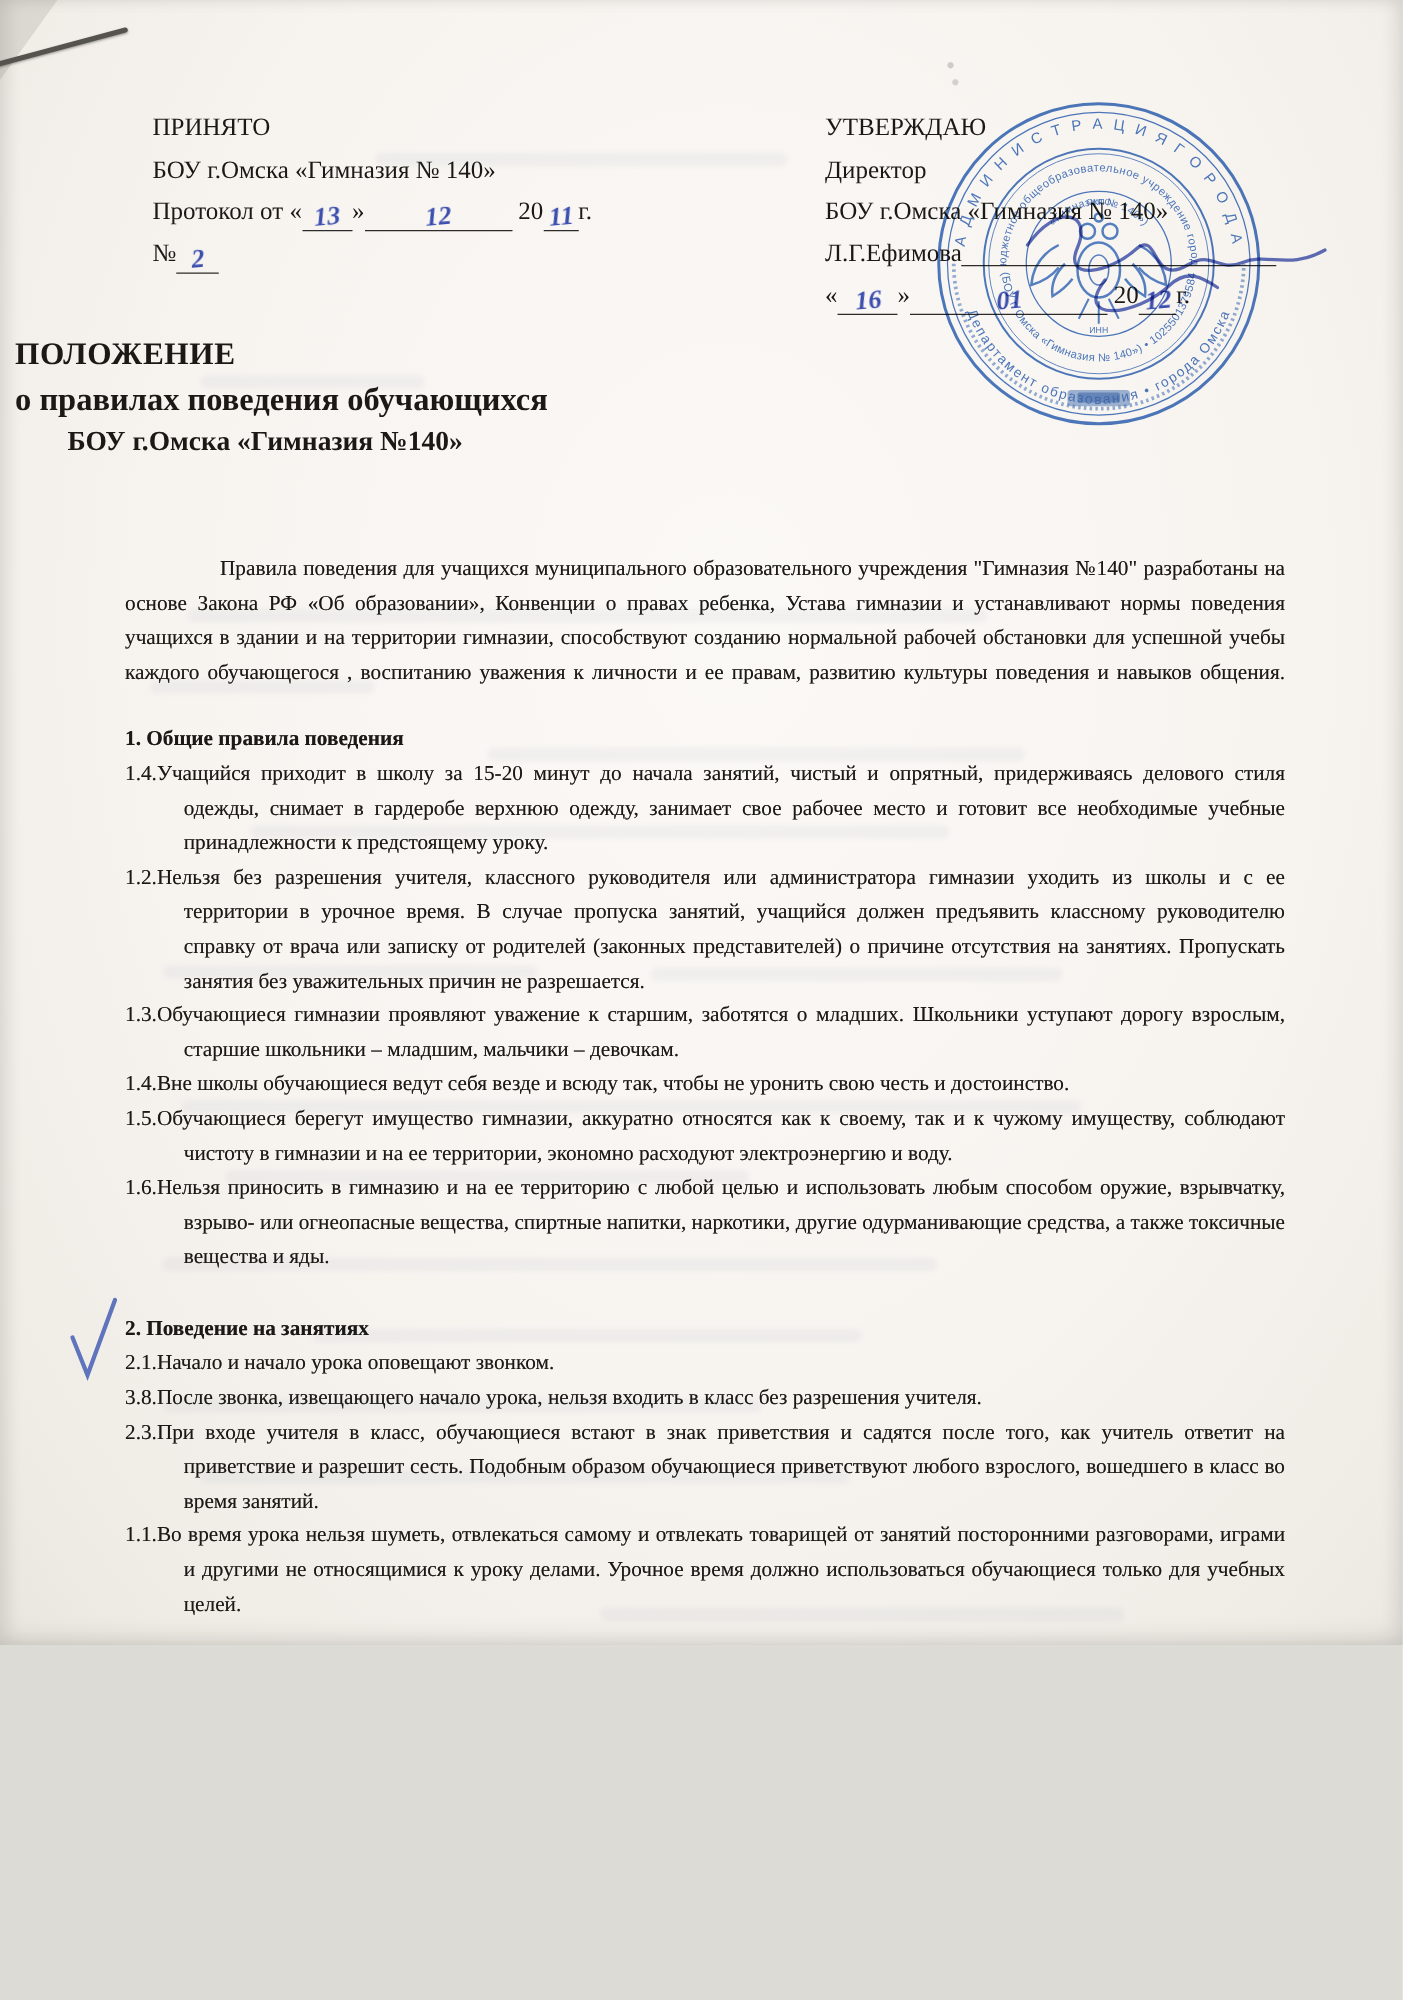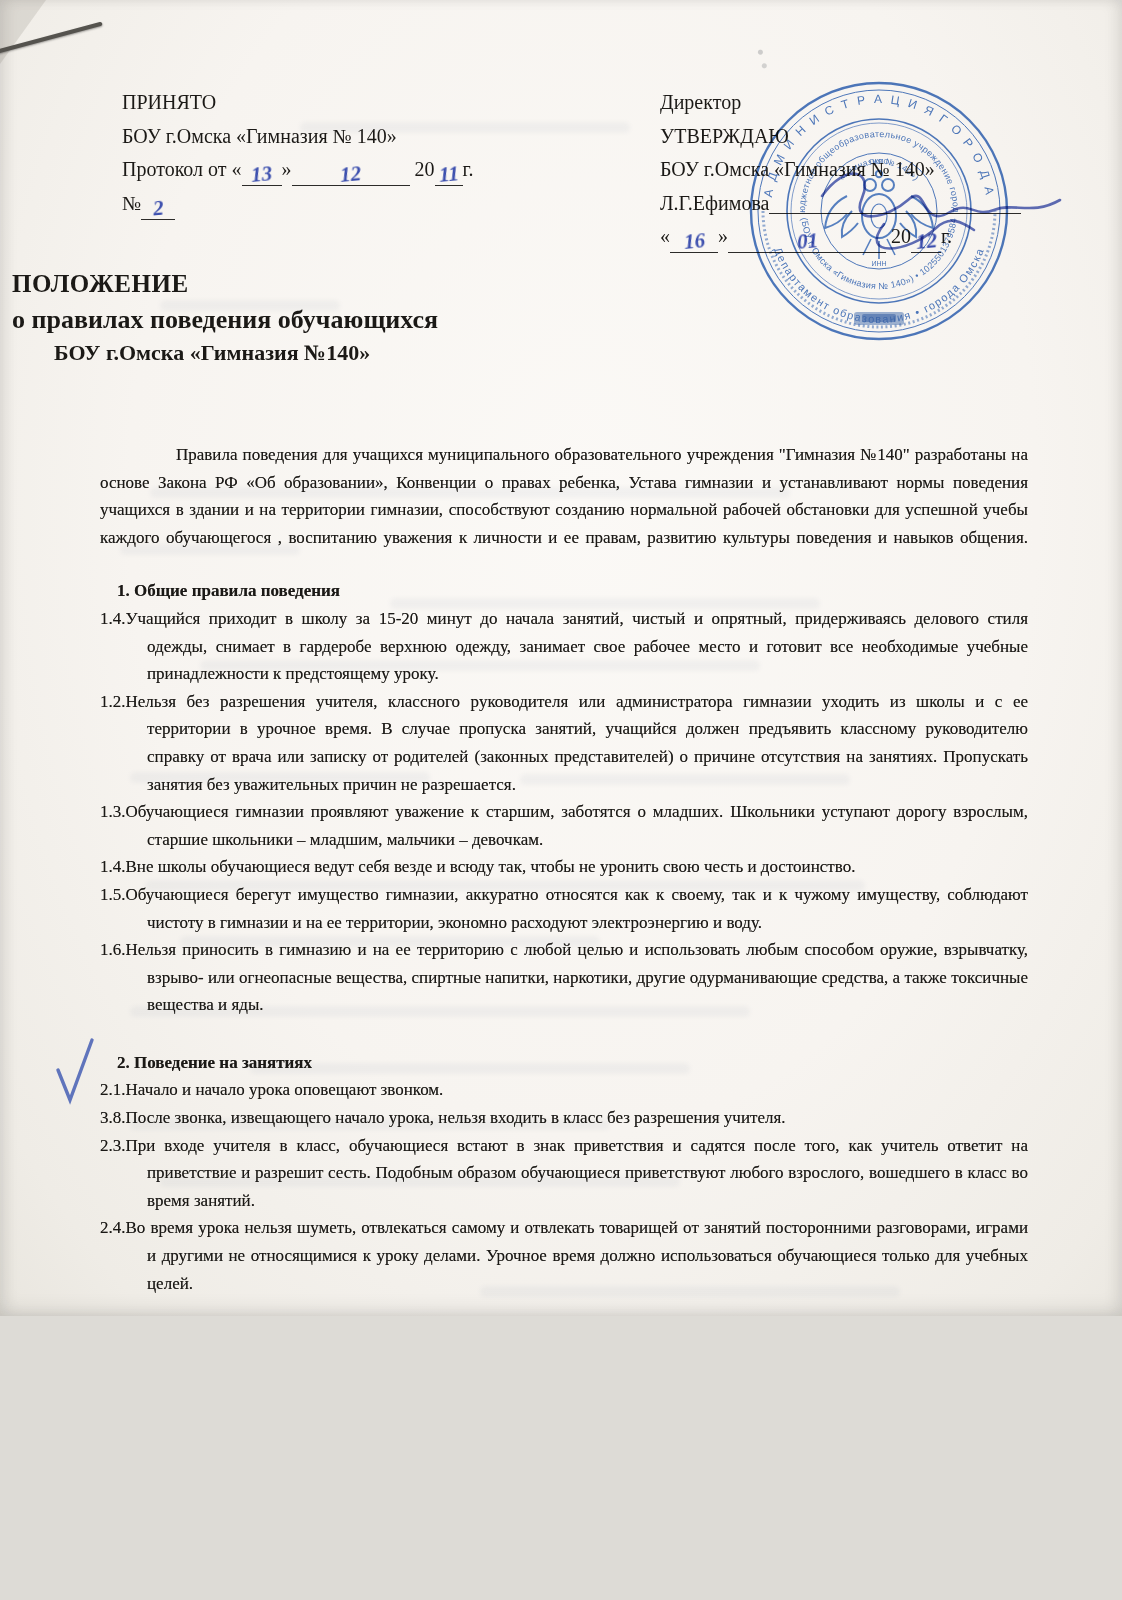--- a/index.html
+++ b/index.html
@@ -36,21 +36,21 @@
   
   .title-block { position:absolute; top:270px; left:12px; width:100%; text-align:left; font-weight:700; }
   .t1 { font-size:25px; letter-spacing:.5px; }
   .t2 { font-size:26px; margin-top:7px; }
   .t3 { font-size:22px; margin-top:5px; transform:translateX(42px); }
   
   .body { position:absolute; left:100px; top:425px; width:928px;
     font-size:17px; line-height:27.6px; text-align:justify;
     text-shadow:0 0 .4px rgba(20,18,15,.55); }
   .intro { margin:16px 0 0 0; text-indent:76px; text-align-last:justify; }
-  .sec-heading { font-weight:700; margin-top:26px;margin-left:17px; }
+  .sec-heading { font-weight:700; margin-top:26px; }
   .sec-heading.second { margin-top:30px; }
   .item { padding-left:47px; text-indent:-47px; }
   
   .stamp { position:absolute; left:728px; top:60px; mix-blend-mode:multiply; opacity:.92; }
   .stamp text { fill:#3f6fbe; font-family:"Liberation Sans", sans-serif; }
   .stamp .rng { stroke:#3f6fbe; fill:none; }
   .signature { position:absolute; left:0; top:0; mix-blend-mode:multiply; }
   .checkmark { position:absolute; left:50px; top:1034px; }
 </style>
 </head>
@@ -84,22 +84,22 @@
     <div>БОУ г.Омска «Гимназия № 140»</div>
     <div>
       <span>Протокол от «</span><span class="blank w40"><span class="hw">13</span></span><span>»</span><span class="blank w118"><span class="hw">12</span></span> <span>20</span><span class="blank w28"><span class="hw">11</span></span><span>г.</span>
     </div>
     <div>
       <span>№</span><span class="blank w34"><span class="hw">2</span></span>
     </div>
   </div>
 
   <div class="hdr hdr-right">
+    <div>УТВЕРЖДАЮ</div>
     <div>Директор</div>
-    <div>УТВЕРЖДАЮ</div>
     <div>БОУ г.Омска «Гимназия № 140»</div>
     <div>
       <span>Л.Г.Ефимова</span><span class="blank w252"></span>
     </div>
     <div>
       <span>«</span><span class="blank w48"><span class="hw">16</span></span><span>»</span><span class="blank w158"><span class="hw">01</span></span> <span>20</span><span class="blank w30"><span class="hw">12</span></span><span>г.</span>
     </div>
   </div>
 
   <svg class="stamp" width="302" height="302" viewBox="0 0 302 302">
@@ -160,20 +160,20 @@
     <div class="item"><span class="num">1.2.</span><span>Нельзя без разрешения учителя, классного руководителя или администратора гимназии уходить из школы и с ее территории в урочное время. В случае пропуска занятий, учащийся должен предъявить классному руководителю справку от врача или записку от родителей (законных представителей) о причине отсутствия на занятиях. Пропускать занятия без уважительных причин не разрешается.</span></div>
     <div class="item"><span class="num">1.3.</span><span>Обучающиеся гимназии проявляют уважение к старшим, заботятся о младших. Школьники уступают дорогу взрослым, старшие школьники – младшим, мальчики – девочкам.</span></div>
     <div class="item"><span class="num">1.4.</span><span>Вне школы обучающиеся ведут себя везде и всюду так, чтобы не уронить свою честь и достоинство.</span></div>
     <div class="item"><span class="num">1.5.</span><span>Обучающиеся берегут имущество гимназии, аккуратно относятся как к своему, так и к чужому имуществу, соблюдают чистоту в гимназии и на ее территории, экономно расходуют электроэнергию и воду.</span></div>
     <div class="item"><span class="num">1.6.</span><span>Нельзя приносить в гимназию  и на ее территорию с любой целью и использовать любым способом оружие, взрывчатку, взрыво- или огнеопасные вещества, спиртные напитки, наркотики, другие одурманивающие средства, а также токсичные вещества и яды.</span></div>
 
     <div class="sec-heading second">2. Поведение на занятиях</div>
     <div class="item"><span class="num">2.1.</span><span>Начало и начало урока оповещают звонком.</span></div>
     <div class="item"><span class="num">3.8.</span><span>После звонка, извещающего начало урока, нельзя входить в класс без разрешения учителя.</span></div>
     <div class="item"><span class="num">2.3.</span><span>При входе учителя в класс, обучающиеся встают в знак приветствия и садятся после того, как учитель ответит на приветствие и разрешит сесть. Подобным образом обучающиеся приветствуют любого взрослого, вошедшего в класс во время занятий.</span></div>
-    <div class="item"><span class="num">2.4.</span><span>Во время урока нельзя шуметь, отвлекаться самому и отвлекать товарищей от занятий посторонними разговорами, играми и другими не относящимися к уроку делами. Урочное время должно использоваться обучающиеся только для учебных целей.</span></div>
+    <div class="item"><span class="num">1.1.</span><span>Во время урока нельзя шуметь, отвлекаться самому и отвлекать товарищей от занятий посторонними разговорами, играми и другими не относящимися к уроку делами. Урочное время должно использоваться обучающиеся только для учебных целей.</span></div>
   </div>
 
   <svg class="checkmark" width="48" height="76" viewBox="0 0 48 76">
     <path d="M8,36 L20,66 L42,6" stroke="#3b55b0" stroke-width="3.4" fill="none" stroke-linecap="round" opacity=".8"></path>
   </svg>
 
 </div>
 
 </body></html>

